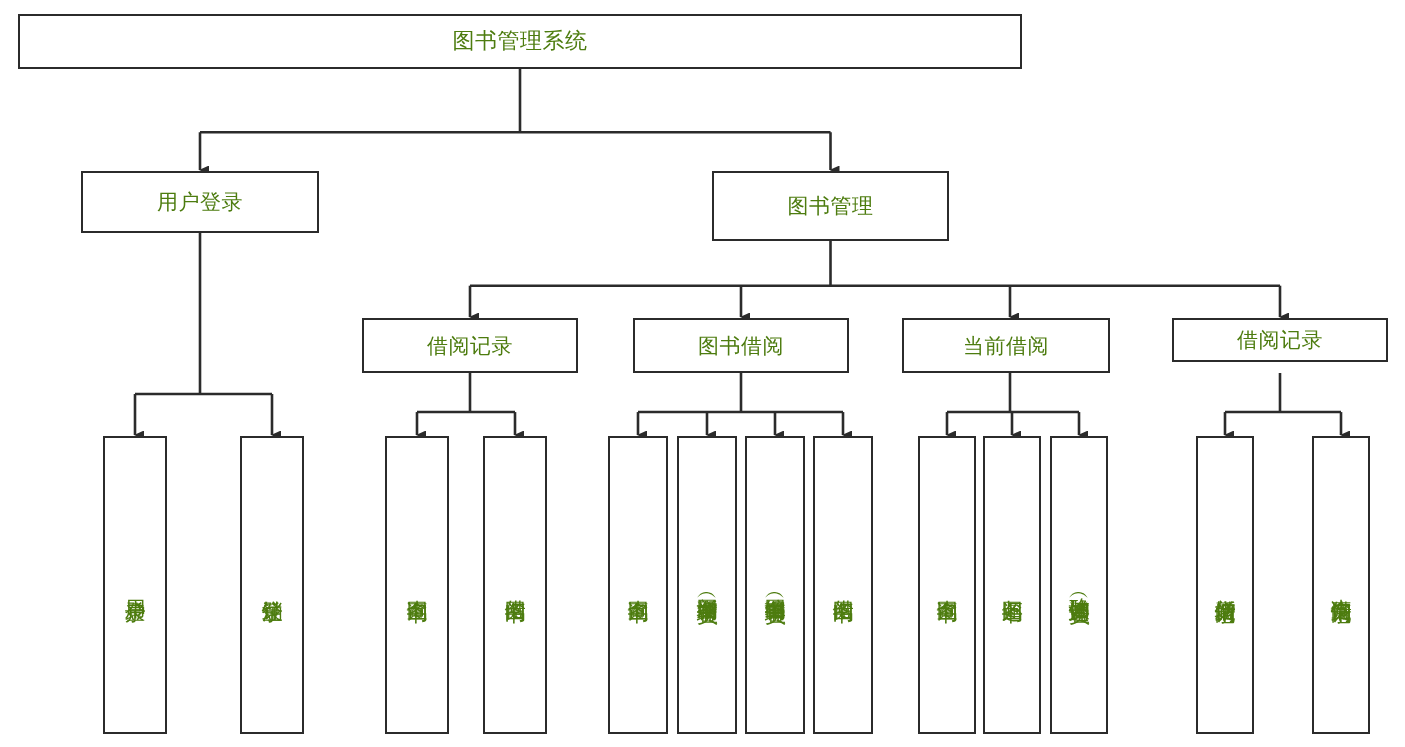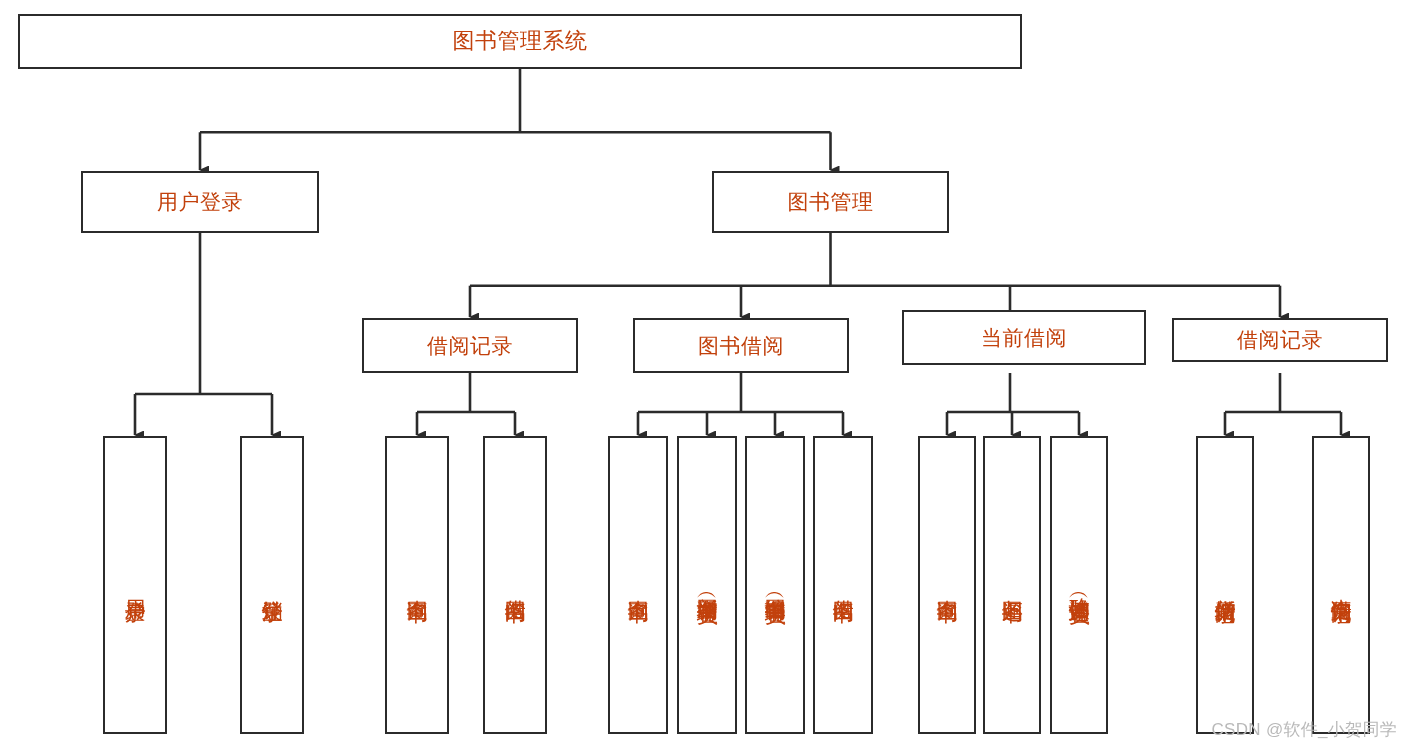--- a/index.html
+++ b/index.html
@@ -29,21 +29,21 @@
     position: absolute;
     box-sizing: border-box;
     background: #ffffff;
     border: 2px solid #2b2b2b;
     display: flex;
     align-items: center;
     justify-content: center;
     overflow: hidden;
   }
   .node-label {
-    color: #c2410c;
+    color: #4d7c0f;
     text-align: center;
     line-height: 1.12;
     white-space: nowrap;
     letter-spacing: 0.5px;
   }
   .node-box.horizontal .node-label {
     font-size: 21px;
   }
   .node-box.vertical .node-label {
     writing-mode: vertical-rl;
@@ -115,30 +115,30 @@
       </g>
   </svg>
 
   <div id="node-layer">
       <div class="node-box horizontal root" style="left: 18px; top: 14px; width: 1004px; height: 55px;">
         <span class="node-label">图书管理系统</span>
       </div>
       <div class="node-box horizontal" style="left: 81px; top: 171px; width: 238px; height: 62px;">
         <span class="node-label">用户登录</span>
       </div>
-      <div class="node-box horizontal" style="left: 712px; top: 171px; width: 237px; height: 62px;">
+      <div class="node-box horizontal" style="left: 712px; top: 171px; width: 237px; height: 70px;">
         <span class="node-label">图书管理</span>
       </div>
       <div class="node-box horizontal" style="left: 362px; top: 318px; width: 216px; height: 55px;">
         <span class="node-label">借阅记录</span>
       </div>
       <div class="node-box horizontal" style="left: 633px; top: 318px; width: 216px; height: 55px;">
         <span class="node-label">图书借阅</span>
       </div>
-      <div class="node-box horizontal" style="left: 902px; top: 310px; width: 244px; height: 55px;">
+      <div class="node-box horizontal" style="left: 902px; top: 318px; width: 208px; height: 55px;">
         <span class="node-label">当前借阅</span>
       </div>
       <div class="node-box horizontal" style="left: 1172px; top: 318px; width: 216px; height: 44px;">
         <span class="node-label">借阅记录</span>
       </div>
       <div class="node-box vertical" style="left: 103px; top: 436px; width: 64px; height: 298px;">
         <span class="node-label">用户登录</span>
       </div>
       <div class="node-box vertical" style="left: 240px; top: 436px; width: 64px; height: 298px;">
         <span class="node-label">注销登录</span>
@@ -171,15 +171,14 @@
         <span class="node-label">确认归还（管理员）</span>
       </div>
       <div class="node-box vertical" style="left: 1196px; top: 436px; width: 58px; height: 298px;">
         <span class="node-label">新增借阅记录</span>
       </div>
       <div class="node-box vertical" style="left: 1312px; top: 436px; width: 58px; height: 298px;">
         <span class="node-label">查询借阅记录</span>
       </div>
     </div>
 
-  <div id="watermark">CSDN @软件_小贺同学</div>
 
 </div>
 
 </body></html>

